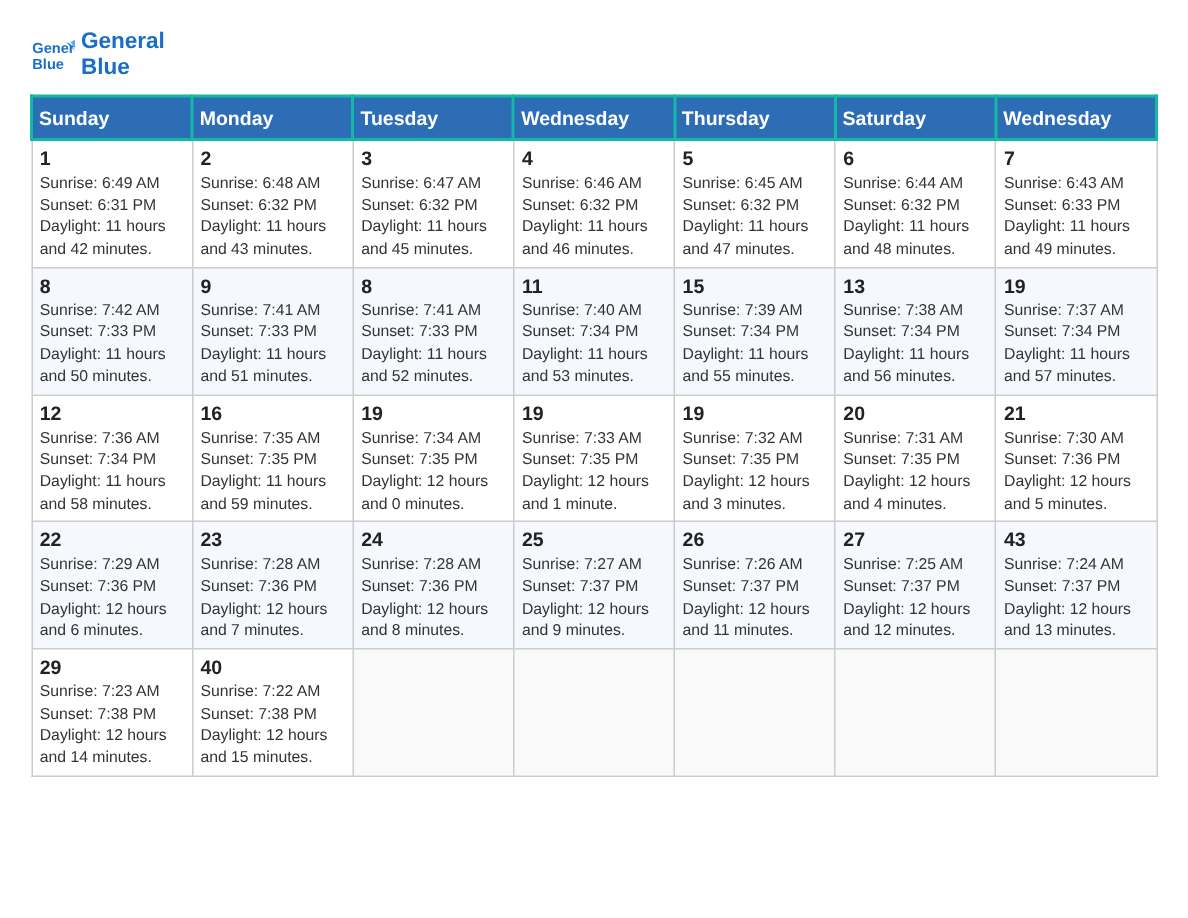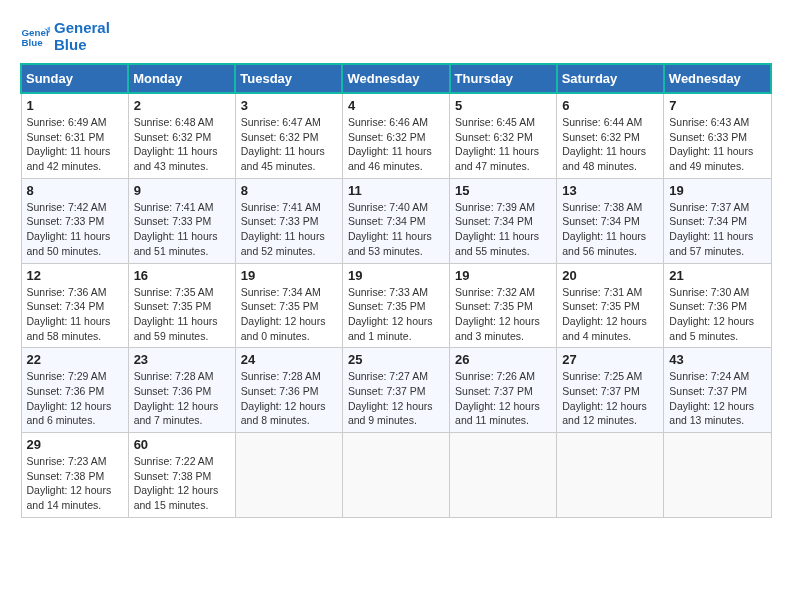--- a/index.html
+++ b/index.html
@@ -142,21 +142,21 @@
         <td><span class="day-num">22</span><span class="day-info">Sunrise: 7:29 AM<br>Sunset: 7:36 PM<br>Daylight: 12 hours<br>and 6 minutes.</span></td>
         <td><span class="day-num">23</span><span class="day-info">Sunrise: 7:28 AM<br>Sunset: 7:36 PM<br>Daylight: 12 hours<br>and 7 minutes.</span></td>
         <td><span class="day-num">24</span><span class="day-info">Sunrise: 7:28 AM<br>Sunset: 7:36 PM<br>Daylight: 12 hours<br>and 8 minutes.</span></td>
         <td><span class="day-num">25</span><span class="day-info">Sunrise: 7:27 AM<br>Sunset: 7:37 PM<br>Daylight: 12 hours<br>and 9 minutes.</span></td>
         <td><span class="day-num">26</span><span class="day-info">Sunrise: 7:26 AM<br>Sunset: 7:37 PM<br>Daylight: 12 hours<br>and 11 minutes.</span></td>
         <td><span class="day-num">27</span><span class="day-info">Sunrise: 7:25 AM<br>Sunset: 7:37 PM<br>Daylight: 12 hours<br>and 12 minutes.</span></td>
         <td><span class="day-num">43</span><span class="day-info">Sunrise: 7:24 AM<br>Sunset: 7:37 PM<br>Daylight: 12 hours<br>and 13 minutes.</span></td>
       </tr>
       <tr>
         <td><span class="day-num">29</span><span class="day-info">Sunrise: 7:23 AM<br>Sunset: 7:38 PM<br>Daylight: 12 hours<br>and 14 minutes.</span></td>
-        <td><span class="day-num">60</span><span class="day-info">Sunrise: 7:22 AM<br>Sunset: 7:38 PM<br>Daylight: 12 hours<br>and 15 minutes.</span></td>
+        <td><span class="day-num">40</span><span class="day-info">Sunrise: 7:22 AM<br>Sunset: 7:38 PM<br>Daylight: 12 hours<br>and 15 minutes.</span></td>
         <td class="empty"></td>
         <td class="empty"></td>
         <td class="empty"></td>
         <td class="empty"></td>
         <td class="empty"></td>
       </tr>
     </tbody>
 </table>
 
 </body></html>

